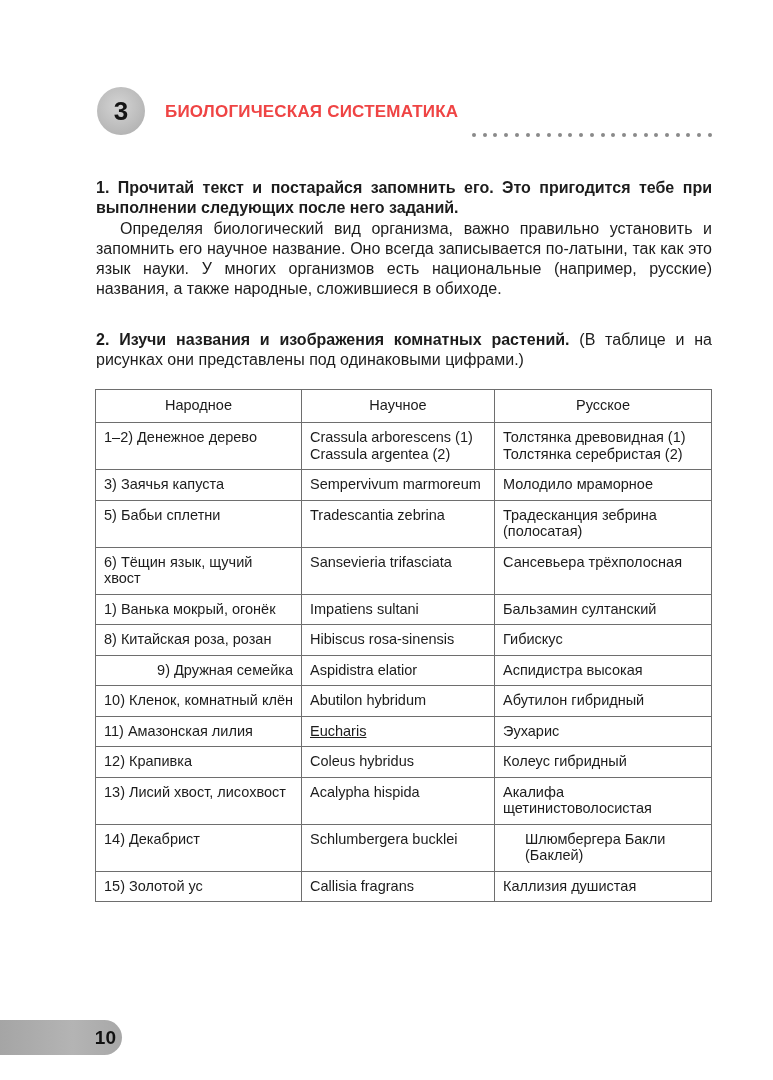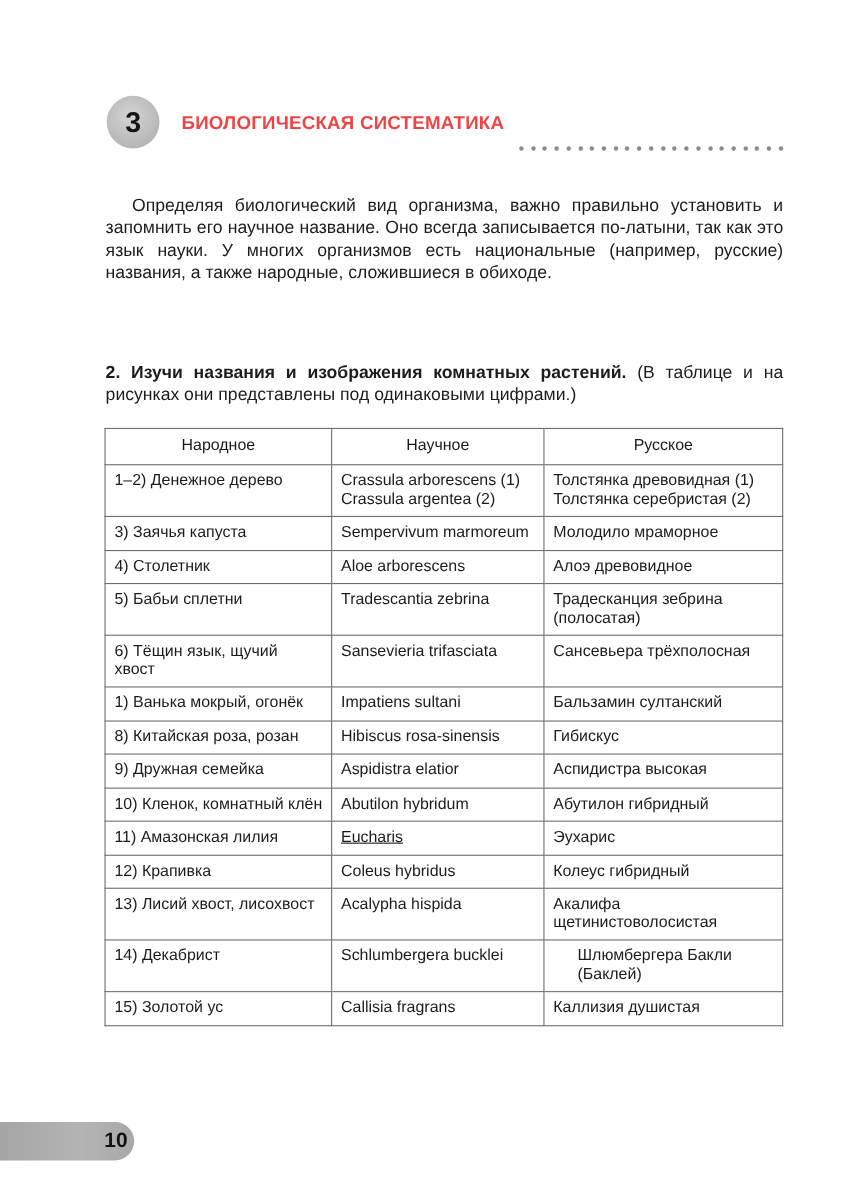--- a/index.html
+++ b/index.html
@@ -74,20 +74,21 @@
   <span></span>
     <span></span>
     <span></span>
     <span></span>
     <span></span>
     <span></span>
     <span></span>
 </div>
 
 <div class="block task1">
+  <div class="bold">1. Прочитай текст и постарайся запомнить его. Это пригодится тебе при выполнении следующих после него заданий.</div>
   <div class="indent">Определяя биологический вид организма, важно правильно установить и запомнить его научное название. Оно всегда записывается по-латыни, так как это язык науки. У многих организмов есть национальные (например, русские) названия, а также народные, сложившиеся в обиходе.</div>
 </div>
 
 <div class="block task2">
   <span class="bold">2. Изучи названия и изображения комнатных растений.</span>
   <span>(В таблице и на рисунках они представлены под одинаковыми цифрами.)</span>
 </div>
 
 <table class="plants">
   <thead>
@@ -104,46 +105,41 @@
 Crassula argentea (2)</td>
         <td style="white-space: pre-line; margin-left: 20px;">Толстянка древовидная (1)
 Толстянка серебристая (2)</td>
       </tr>
       <tr>
         <td style="white-space: pre-line;">3) Заячья капуста</td>
         <td style="white-space: pre-line;">Sempervivum marmoreum</td>
         <td style="white-space: pre-line;">Молодило мраморное</td>
       </tr>
       <tr>
-        <td style="white-space: pre-line;">4) Столетник</td>
-        <td style="white-space: pre-line;">Aloe arborescens</td>
-        <td style="white-space: pre-line;">Алоэ древовидное</td>
-      </tr>
-      <tr>
         <td style="white-space: pre-line;">5) Бабьи сплетни</td>
         <td style="white-space: pre-line;">Tradescantia zebrina</td>
         <td style="white-space: pre-line; margin-top: 40px;">Традесканция зебрина (полосатая)</td>
       </tr>
       <tr>
         <td style="white-space: pre-line;">6) Тёщин язык, щучий хвост</td>
         <td style="white-space: pre-line;">Sansevieria trifasciata</td>
         <td style="white-space: pre-line;">Сансевьера трёхполосная</td>
       </tr>
       <tr>
         <td style="white-space: pre-line;">1) Ванька мокрый, огонёк</td>
         <td style="white-space: pre-line;">Impatiens sultani</td>
         <td style="white-space: pre-line;">Бальзамин султанский</td>
       </tr>
       <tr>
         <td style="white-space: pre-line;">8) Китайская роза, розан</td>
         <td style="white-space: pre-line;">Hibiscus rosa-sinensis</td>
         <td style="white-space: pre-line;">Гибискус</td>
       </tr>
       <tr>
-        <td style="white-space: pre-line;">9) Дружная семейка</td>
+        <td style="white-space: pre-line; text-align: right;">9) Дружная семейка</td>
         <td style="white-space: pre-line;">Aspidistra elatior</td>
         <td style="white-space: pre-line;">Аспидистра высокая</td>
       </tr>
       <tr>
         <td style="white-space: pre-line;">10) Кленок, комнатный клён</td>
         <td style="white-space: pre-line;">Abutilon hybridum</td>
         <td style="white-space: pre-line;">Абутилон гибридный</td>
       </tr>
       <tr>
         <td style="white-space: pre-line;">11) Амазонская лилия</td>

